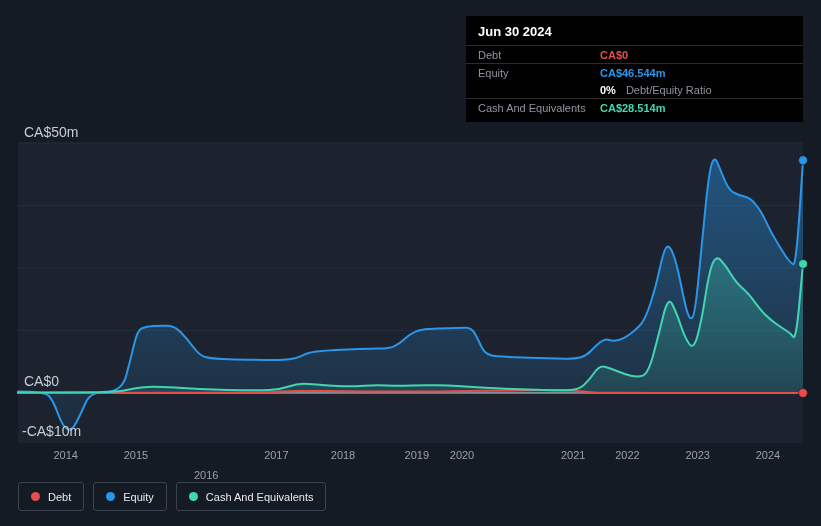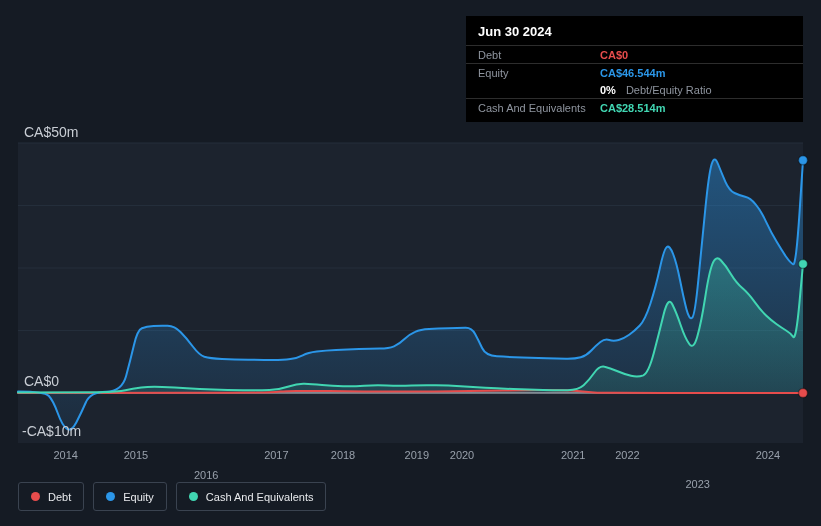--- a/index.html
+++ b/index.html
@@ -86,21 +86,21 @@
 <div class="x-axis" id="x-axis">
     <span style="left: 65.746px;">2014</span>
     <span style="left: 135.961px;">2015</span>
     <span style="left: 206.175px; margin-top: 20px;">2016</span>
     <span style="left: 276.39px;">2017</span>
     <span style="left: 343px;">2018</span>
     <span style="left: 416.819px;">2019</span>
     <span style="left: 462px;">2020</span>
     <span style="left: 557.249px; margin-left: 16px;">2021</span>
     <span style="left: 627.463px;">2022</span>
-    <span style="left: 697.678px; margin-top: 29px;">2023</span>
+    <span style="left: 697.678px;">2023</span>
     <span style="left: 767.893px;">2024</span>
   </div>
 
 <div class="tooltip">
   <div class="tt-title">Jun 30 2024</div>
   <div class="tt-divider"></div>
   <div class="tt-row">
     <span class="tt-label">Debt</span>
     <span class="tt-value" style="color: rgb(230, 76, 76);">CA$0</span>
   </div>

